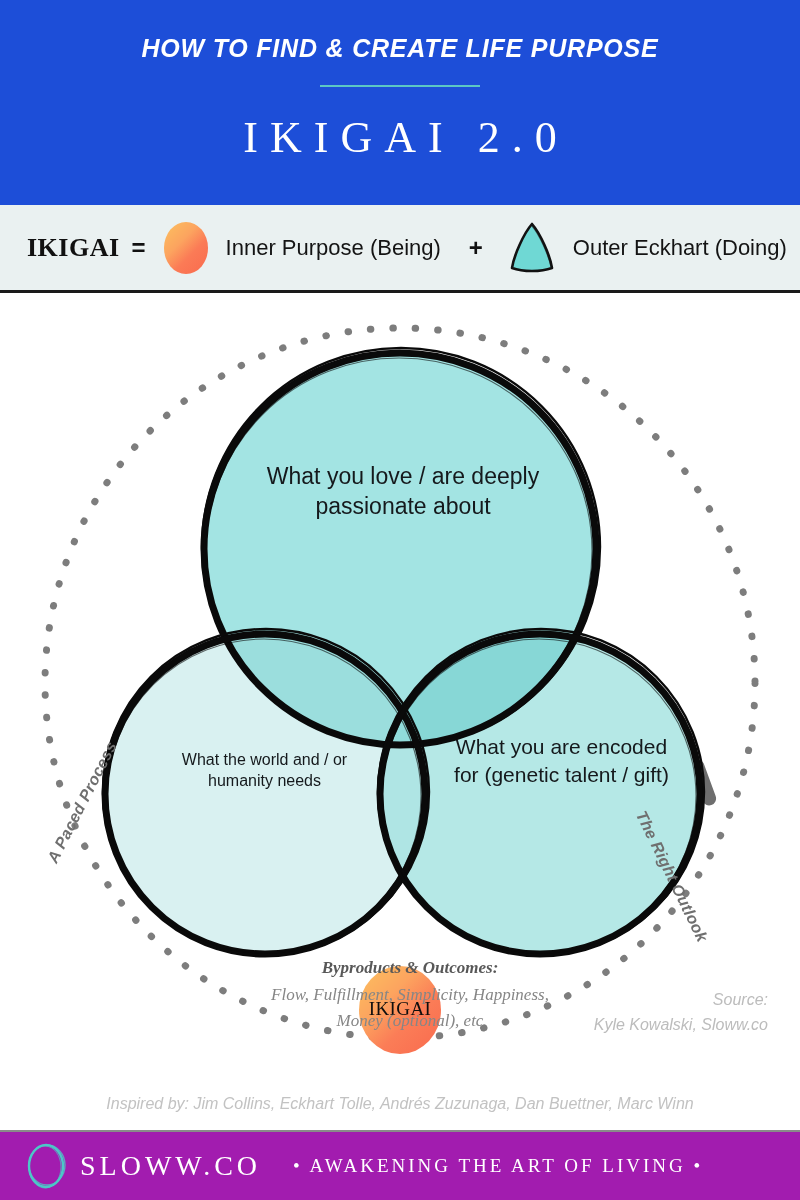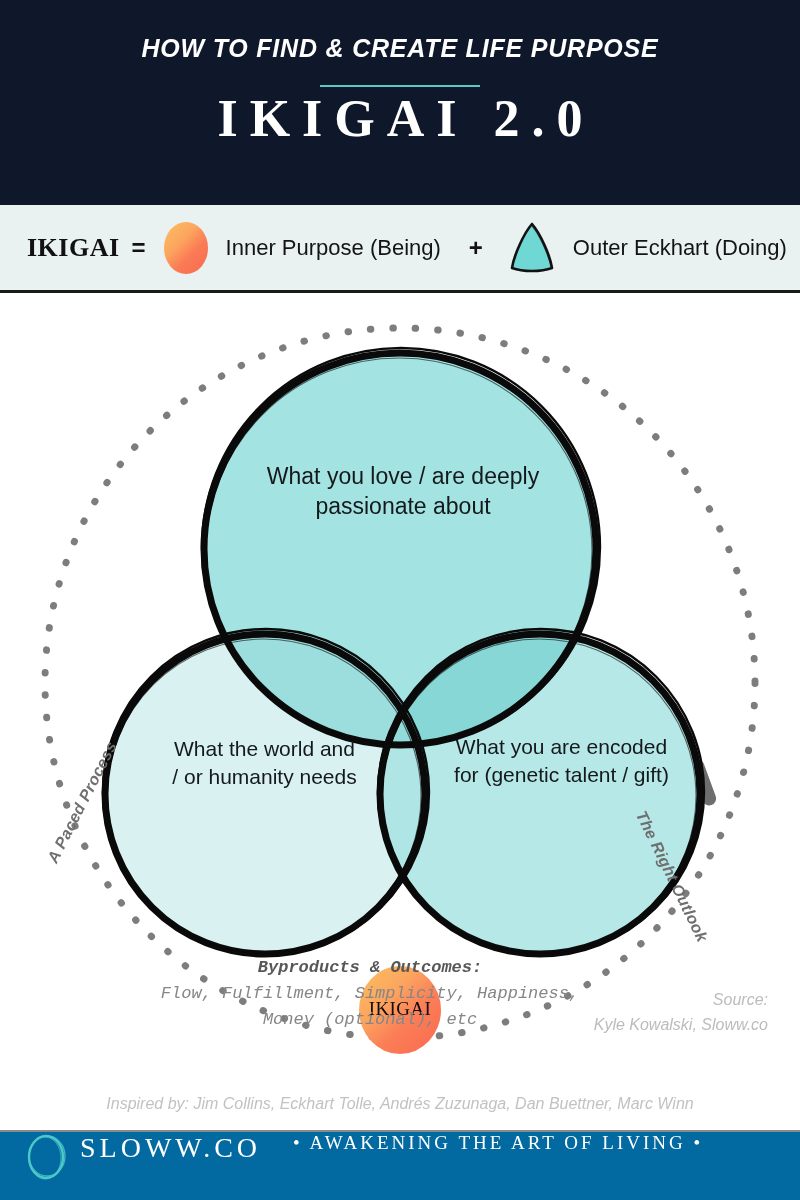--- a/index.html
+++ b/index.html
@@ -8,21 +8,21 @@
   }
   body {
     width: 800px; height: 1200px;
     font-family: "Liberation Sans", sans-serif;
     overflow: hidden;
     position: relative;
   }
 
   
   .header {
-    background: #0f172a;
+    background: #1d4ed8;
     height: 205px;
     width: 800px;
     position: relative;
     display: flex;
     flex-direction: column;
     align-items: center;
     justify-content: flex-start;
     box-sizing: border-box;
     padding-top: 34px;
   }
@@ -37,24 +37,24 @@
   }
   .header-rule {
     width: 160px;
     height: 2px;
     background: #5cc8c4;
     margin-top: 22px;
   }
   .header-title {
     color: #ffffff;
     font-family: "Liberation Serif", serif;
-    font-weight: 700;
-    font-size: 52px;
+    font-weight: 400;
+    font-size: 44px;
     letter-spacing: 12px;
-    margin-top: 2px;
+    margin-top: 25px;
     white-space: nowrap;
     padding-left: 12px;
   }
 
   
   .formula-bar {
     height: 88px;
     width: 800px;
     background: #eaf1f1;
     border-bottom: 3px solid #1a1a1a;
@@ -141,21 +141,21 @@
   }
 
   .circle-text {
     position: absolute;
     text-align: center;
     font-family: "Liberation Sans", sans-serif;
     color: #15191c;
     line-height: 1.32;
   }
   .ct-top   { left: 253px; top: 168px; width: 300px; font-size: 23px; }
-  .ct-left  { left: 172px; top: 442px; width: 185px; font-size: 21px; }
+  .ct-left  { left: 172px; top: 456px; width: 185px; font-size: 16px; }
   .ct-right { left: 443px; top: 440px; width: 237px; font-size: 21px; }
 
   .ikigai-core {
     position: absolute;
     left: 359px; top: 673px;
     width: 82px; height: 88px;
     border-radius: 50%;
     background: linear-gradient(135deg, #fcc15f 0%, #fca45f 36%, #fb7d57 62%, #f96a4e 100%);
     display: flex; align-items: center; justify-content: center;
   }
@@ -165,21 +165,22 @@
     color: #0e0e0e;
     letter-spacing: 0.4px;
     position: relative; top: -1px;
   }
 
   .byproducts {
     position: absolute;
     left: 0; top: 958px;
     width: 740px;
     text-align: center;
-    font-family: Liberation Mono, monospace;
+    font-family: Liberation Serif, serif;
+    padding-left: 40px;
   }
   .byproducts .bp-title {
     font-style: italic; font-weight: 700;
     font-size: 17px; color: #585858;
     margin-bottom: 4px;
   }
   .byproducts .bp-line {
     font-style: italic;
     font-size: 17px; color: #868686;
     line-height: 1.5;
@@ -206,24 +207,25 @@
     font-style: italic;
     font-size: 16px;
     color: #c2c2c2;
   }
 
   
   .footer {
     position: absolute;
     left: 0; bottom: 0;
     width: 800px; height: 70px;
-    background: #0369a1;
+    background: #a21caf;
     border-top: 2px solid #8a8a8a;
     box-sizing: border-box;
     display: flex;
+    align-items: center;
     padding-left: 24px;
   }
   .footer-logo { width: 44px; height: 50px; }
   .footer-brand {
     font-family: "Liberation Serif", serif;
     color: #ffffff;
     font-size: 28px;
     letter-spacing: 4px;
     margin-left: 12px;
     white-space: nowrap;

